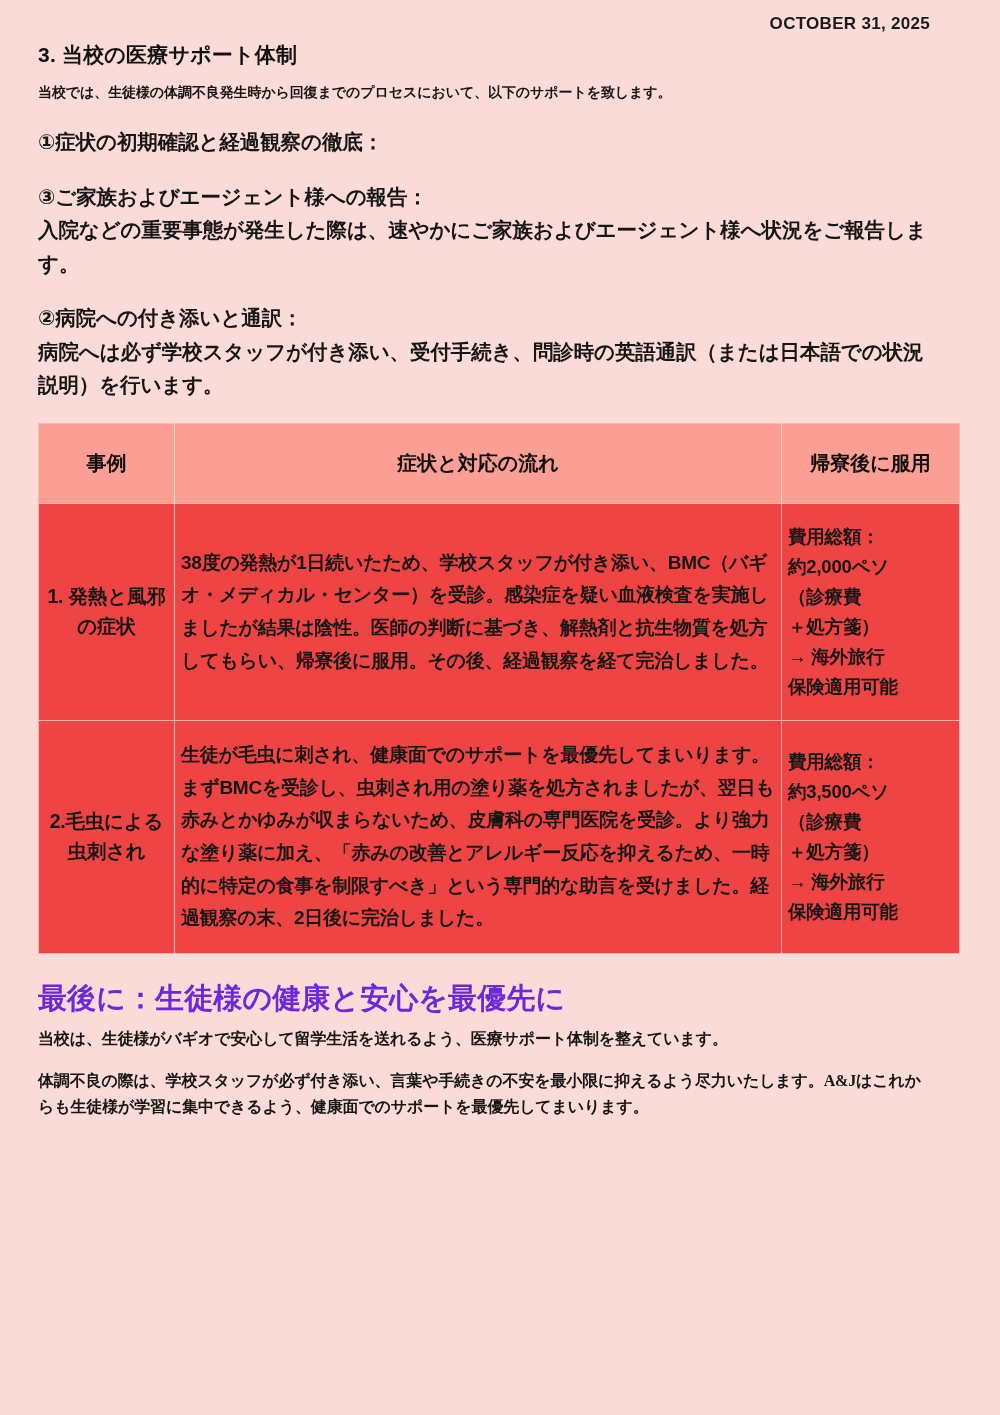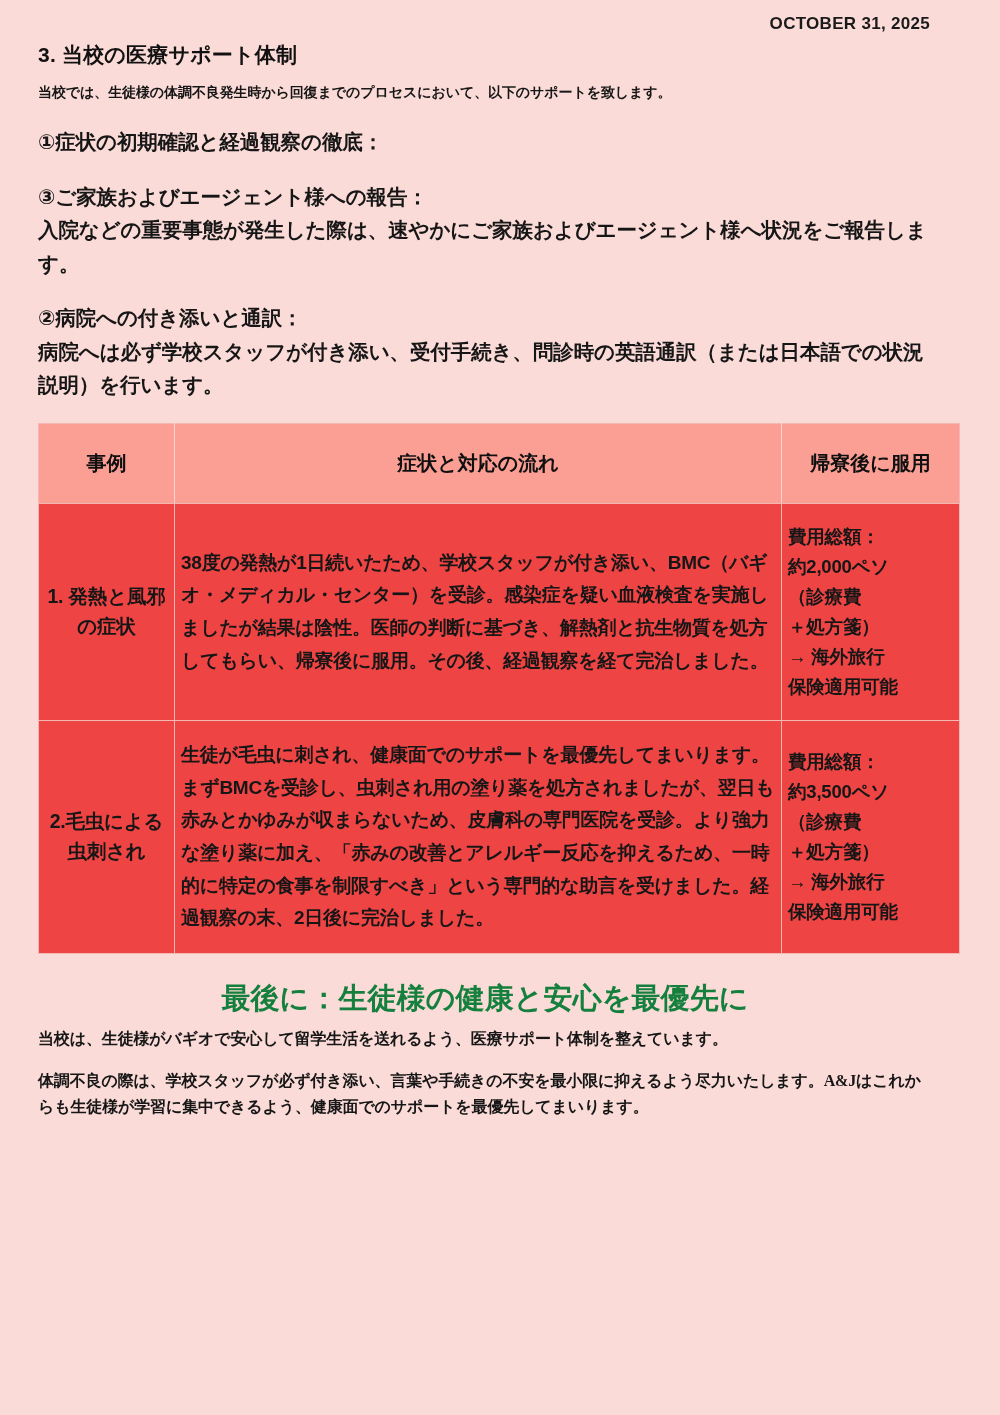--- a/index.html
+++ b/index.html
@@ -136,22 +136,21 @@
     padding-right: 6px;
   }
 
   
   .closing-heading {
     font-size: 29px;
     font-weight: bold;
     letter-spacing: 0.1px;
     line-height: 1.25;
     margin: 0 0 10px 0;
-    color: #15803d;
-    text-align: center;
+    color: #6d28d9;
   }
   .closing-para {
     font-size: 16px;
     font-weight: bold;
     line-height: 1.62;
     letter-spacing: -0.15px;
     margin: 0;
   }
   .closing-para + .closing-para { margin-top: 16px; font-family: Liberation Serif, serif; }
 </style>

